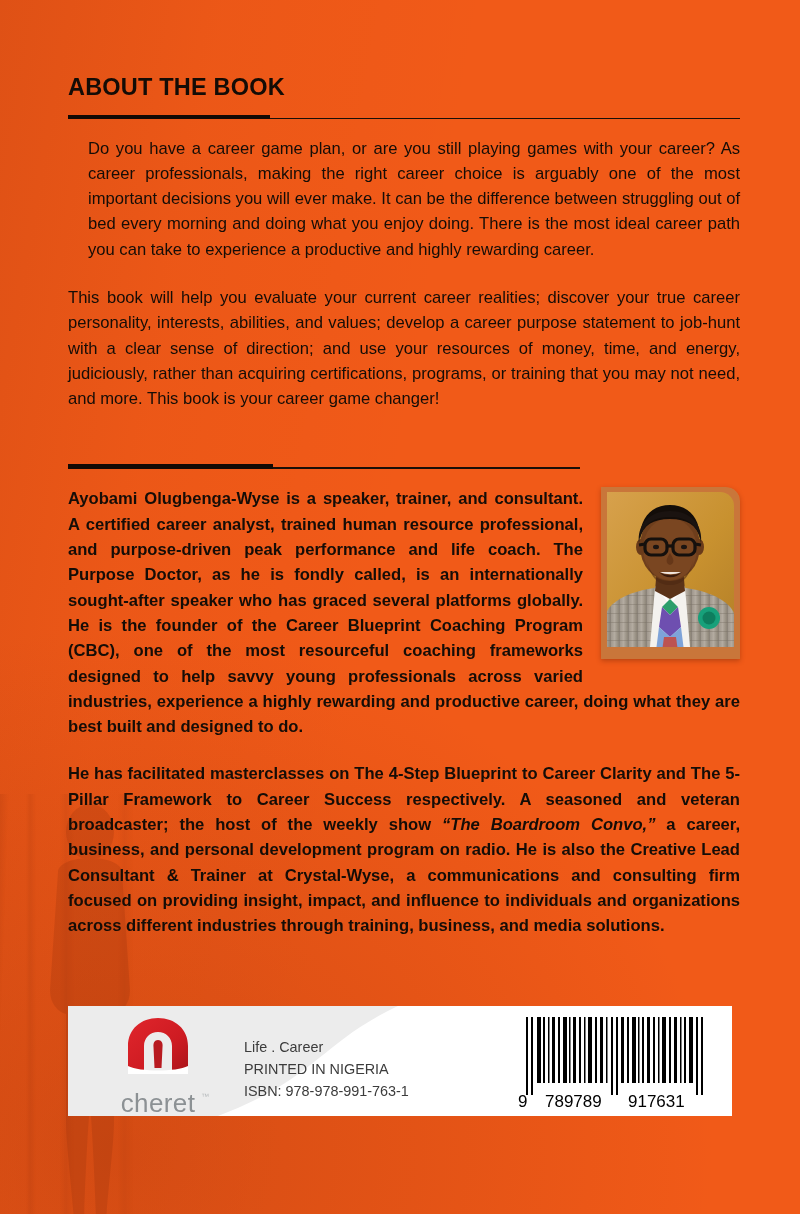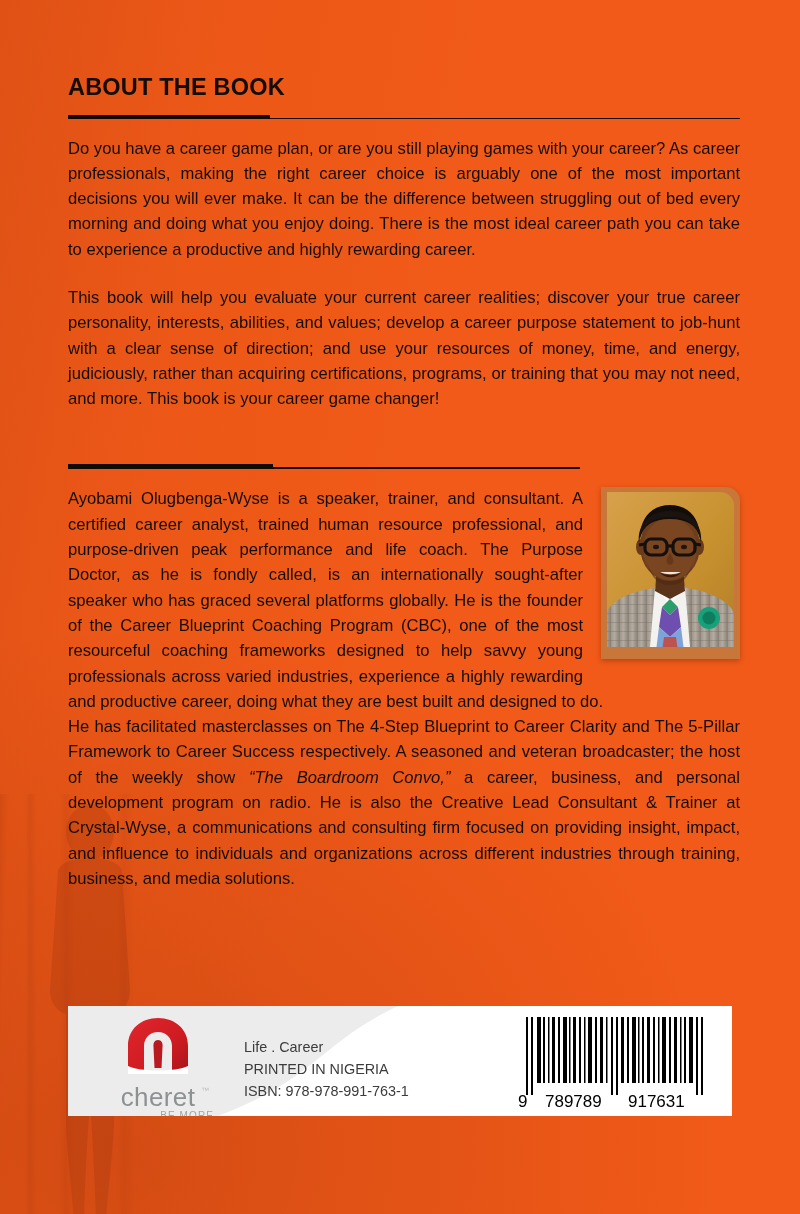--- a/index.html
+++ b/index.html
@@ -94,29 +94,29 @@
   }
 
   p.body {
     color: #150D07;
     font-size: 16.6px;
     line-height: 25.3px;
     text-align: justify;
     text-justify: inter-word;
     margin: 0;
   }
-  p.body.first { margin-top: 14px; }
+  p.body.first { margin-top: 14px; margin-left: 20px; }
   p.body.gap   { margin-top: 23px; }
   .b { font-weight: normal; }
   .i { font-style: italic; }
 
   
   .author-body { margin-top: 15px; }
-  .author-body p.body { margin: 0; }
-  .author-body p.body + p.body { }
+  .author-body p.body { margin: 0; font-weight: bold; }
+  .author-body p.body + p.body { margin-top: 22px; }
 
   .photo {
     float: right;
     width: 139px;
     height: 172px;
     margin: 1px 0 7px 18px;
     shape-outside: inset(0);
     position: relative;
     border-top-right-radius: 14px;
     overflow: hidden;
@@ -156,21 +156,21 @@
     top: 10px;
     width: 112px;
     text-align: center;
   }
   .logo-mark { display: block; margin: 0 auto; }
   .logo-word {
     font-size: 26px;
     color: #8C9194;
     letter-spacing: 0.4px;
     line-height: 1;
-    margin-top: 10px;
+    margin-top: 16px;
     position: relative;
     display: inline-block;
   }
   .logo-tm {
     position: absolute;
     right: -14px;
     top: 3px;
     font-size: 8px;
     color: #b9bdbf;
   }

